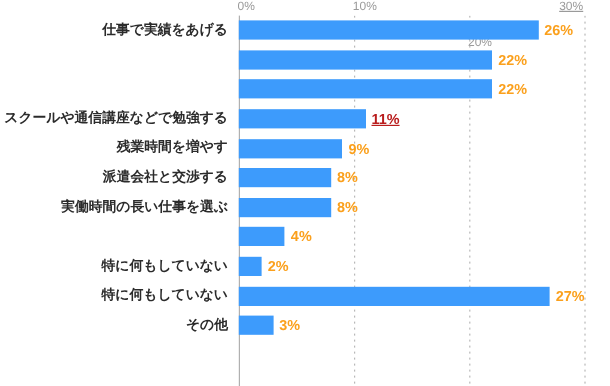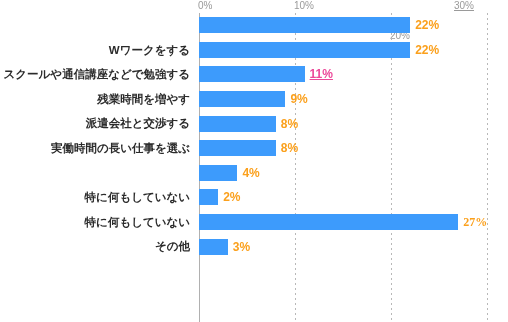--- a/index.html
+++ b/index.html
@@ -108,49 +108,55 @@
 </style>
 </head>
 <body>
 
 <div id="chart-root">
 
   <div class="axis-ticks">
       <span class="axis-tick" style="left: 198px;">0%</span>
       <span class="axis-tick" style="left: 294px;">10%</span>
       <span class="axis-tick" style="left: 390px; margin-top: 30px;">20%</span>
-      <span class="axis-tick" style="left: 454px; text-decoration: underline;">30%</span>
+      <span class="axis-tick" style="left: 466px; text-decoration: underline;">30%</span>
     </div>
 
   <div class="gridlines">
       <div class="gridline zero" style="left: 199px;"></div>
       <div class="gridline dotted" style="left: 295px;"></div>
       <div class="gridline dotted" style="left: 391px;"></div>
       <div class="gridline dotted" style="left: 487px;"></div>
     </div>
 
   <div class="rows">
       <div class="row">
+        <div class="cat-label">仕事で実績をあげる</div>
+        <div class="bar-wrap">
+          <div class="bar" style="width: 249.6px; background: rgb(61, 155, 252);"></div>
+          <span class="bar-value" style="color: rgb(251, 160, 28);">26%</span>
+        </div>
+      </div>
+      <div class="row">
         <div class="bar-wrap">
           <div class="bar" style="width: 211.2px; background: rgb(61, 155, 252);"></div>
           <span class="bar-value" style="color: rgb(251, 160, 28);">22%</span>
         </div>
       </div>
       <div class="row">
-        <div class="cat-label">Wワークをする</div>
         <div class="bar-wrap">
           <div class="bar" style="width: 211.2px; background: rgb(61, 155, 252);"></div>
           <span class="bar-value" style="color: rgb(251, 160, 28);">22%</span>
         </div>
       </div>
       <div class="row">
         <div class="cat-label">スクールや通信講座などで勉強する</div>
         <div class="bar-wrap">
           <div class="bar" style="width: 105.6px; background: rgb(61, 155, 252);"></div>
-          <span class="bar-value" style="color: #ec4899; text-decoration: underline;">11%</span>
+          <span class="bar-value" style="color: #b91c1c; text-decoration: underline;">11%</span>
         </div>
       </div>
       <div class="row">
         <div class="cat-label">残業時間を増やす</div>
         <div class="bar-wrap">
           <div class="bar" style="width: 86.4px; background: rgb(61, 155, 252);"></div>
           <span class="bar-value" style="color: rgb(251, 160, 28);">9%</span>
         </div>
       </div>
       <div class="row">
@@ -177,21 +183,21 @@
         <div class="cat-label">特に何もしていない</div>
         <div class="bar-wrap">
           <div class="bar" style="width: 19.2px; background: rgb(61, 155, 252);"></div>
           <span class="bar-value" style="color: rgb(251, 160, 28);">2%</span>
         </div>
       </div>
       <div class="row">
         <div class="cat-label">特に何もしていない</div>
         <div class="bar-wrap">
           <div class="bar" style="width: 259.2px; background: rgb(61, 155, 252);"></div>
-          <span class="bar-value" style="color: rgb(251, 160, 28); font-family: Liberation Serif, serif;">27%</span>
+          <span class="bar-value" style="color: rgb(251, 160, 28);">27%</span>
         </div>
       </div>
       <div class="row">
         <div class="cat-label">その他</div>
         <div class="bar-wrap">
           <div class="bar" style="width: 28.8px; background: rgb(61, 155, 252);"></div>
           <span class="bar-value" style="color: rgb(251, 160, 28);">3%</span>
         </div>
       </div>
     </div>

